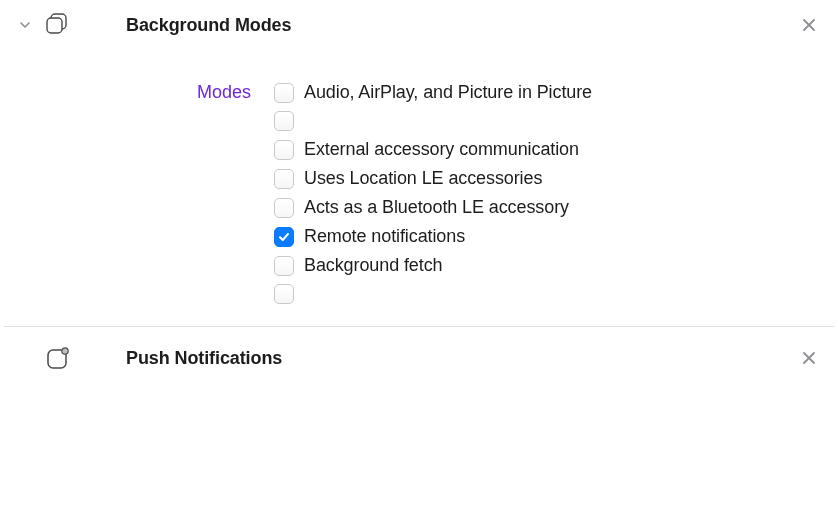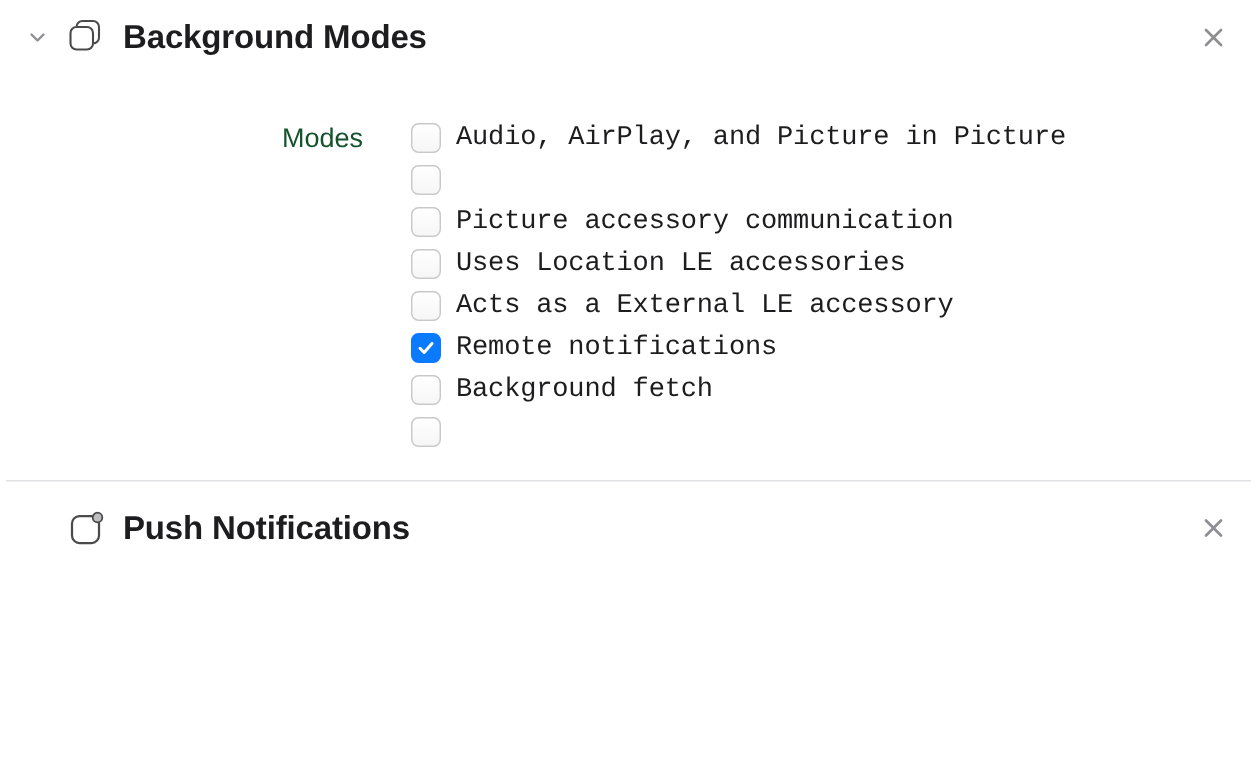--- a/index.html
+++ b/index.html
@@ -32,23 +32,24 @@
     .chevron svg { display:block; }
     .cap-icon {
       width: 30px;
       height: 30px;
       display:flex;
       align-items:center;
       justify-content:center;
       flex-shrink:0;
     }
     .section-title {
-      font-size: 22px;
+      font-size: 18px;
       font-weight: 700;
       letter-spacing: -0.1px;
+      margin-left: 44px;
     }
     .close-btn {
       position: absolute;
       right: 0;
       top: 4px;
       width: 22px;
       height: 22px;
       display:flex;
       align-items:center;
       justify-content:center;
@@ -56,24 +57,24 @@
       cursor:pointer;
     }
     .modes-body {
       display:flex;
       align-items:flex-start;
       margin-top: 42px;
       margin-left: 170px;
     }
     .modes-label {
       font-size: 18px;
-      color:#14532d;
+      color:#6d28d9;
       margin-right: 14px;
       padding-top: 0px;
-      text-align:left;
+      text-align:center;
       min-width: 72px;
     }
     .options {
       display:flex;
       flex-direction:column;
       gap: 8px;
     }
     .option {
       display:flex;
       align-items:center;
@@ -93,21 +94,20 @@
     .cb.checked {
       background: #0a7aff;
       border-color:#0a7aff;
     }
     .cb.checked svg { display:block; }
     .cb svg { display:none; }
     .option-label {
       font-size: 18px;
       color:#1d1d1f;
       letter-spacing:-0.1px;
-      font-family:Liberation Mono, monospace;
     }
     .divider {
       height:1px;
       background:#e2e2e5;
       margin: 0 4px;
     }
     .push-section {
       padding: 16px 18px 12px 18px;
     }
     .push-icon-wrap {
@@ -144,29 +144,29 @@
     <div class="options" id="options-container">
         <div class="option">
           <span class="cb"></span>
           <span class="option-label">Audio, AirPlay, and Picture in Picture</span>
         </div>
         <div class="option">
           <span class="cb"></span>
         </div>
         <div class="option">
           <span class="cb"></span>
-          <span class="option-label">Picture accessory communication</span>
+          <span class="option-label">External accessory communication</span>
         </div>
         <div class="option">
           <span class="cb"></span>
           <span class="option-label">Uses Location LE accessories</span>
         </div>
         <div class="option">
           <span class="cb"></span>
-          <span class="option-label">Acts as a External LE accessory</span>
+          <span class="option-label">Acts as a Bluetooth LE accessory</span>
         </div>
         <div class="option">
           <span class="cb checked">
             <svg width="12" height="12" viewBox="0 0 12 12">
               <path d="M2 6.2 L4.8 9 L10 3" fill="none" stroke="#fff" stroke-width="2" stroke-linecap="round" stroke-linejoin="round"></path>
             </svg>
           </span>
           <span class="option-label">Remote notifications</span>
         </div>
         <div class="option">

